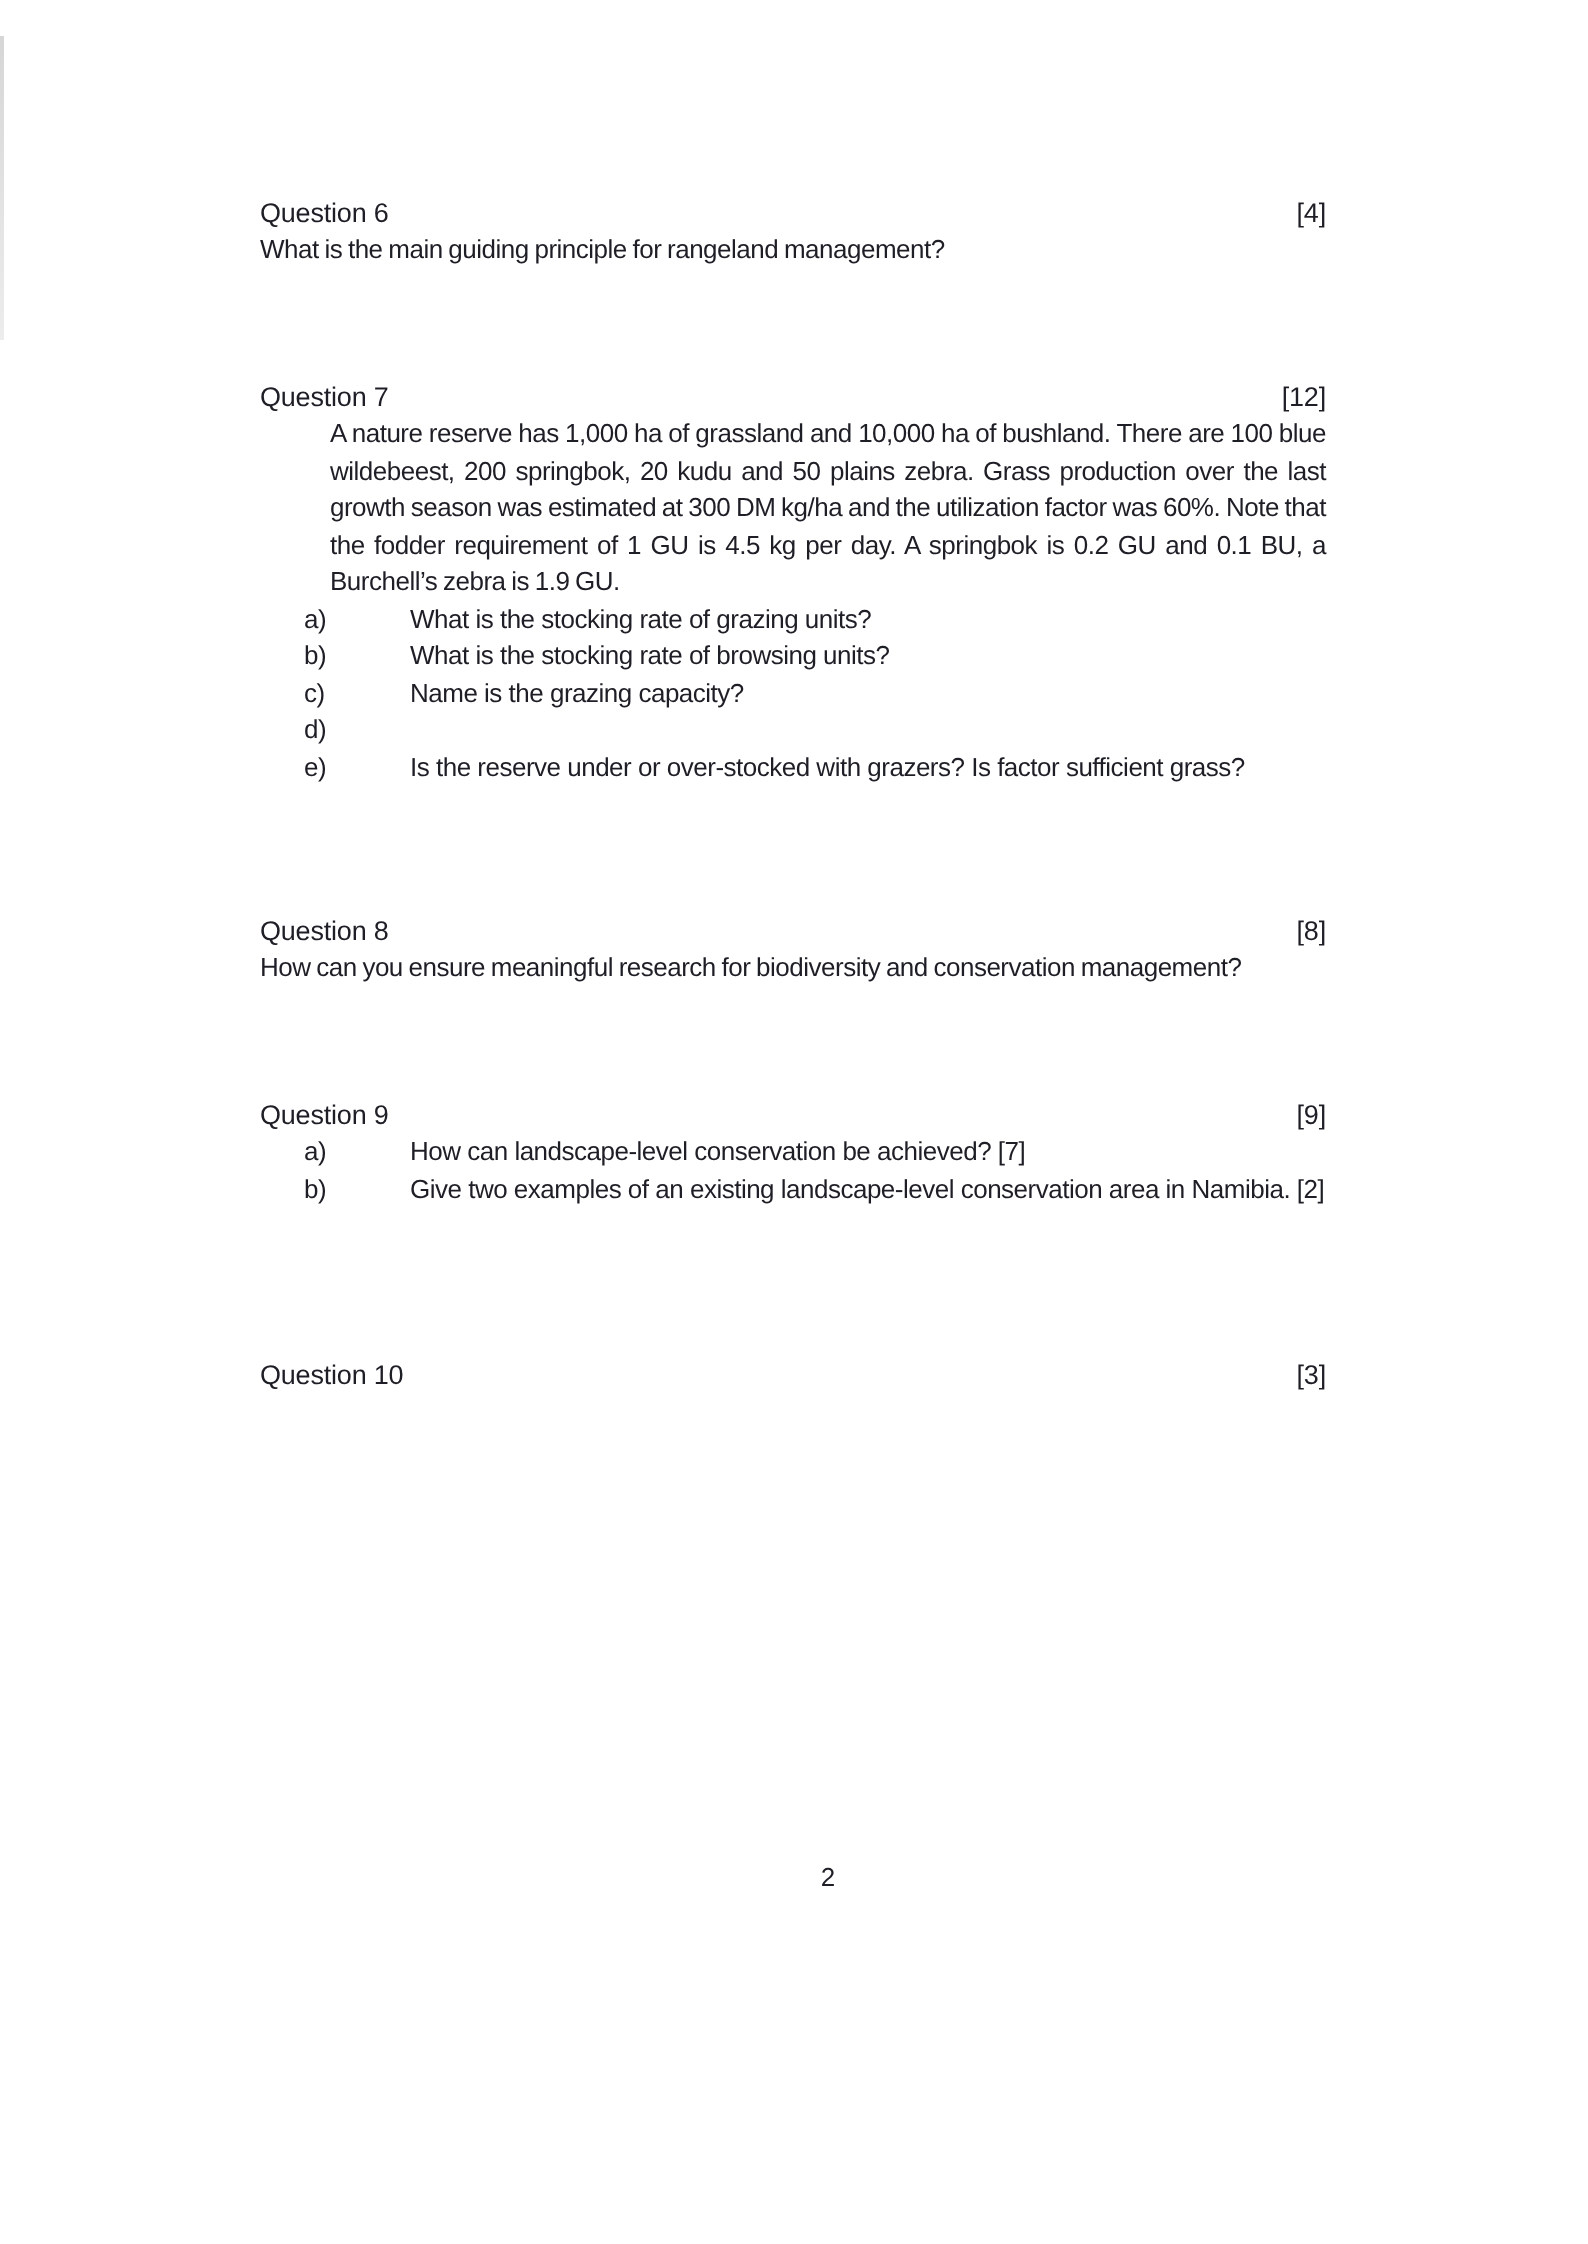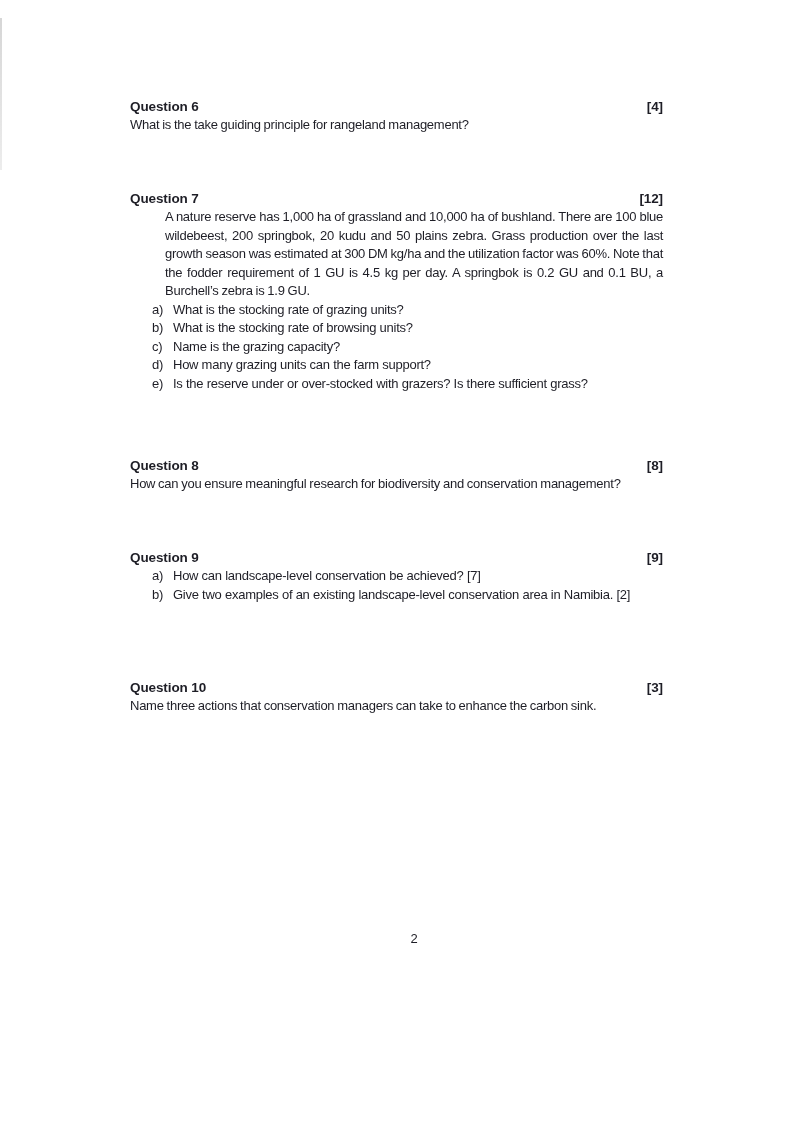--- a/index.html
+++ b/index.html
@@ -31,21 +31,21 @@
   }
   .q6  { top: 97px;  }
   .q7  { top: 189px; }
   .q8  { top: 456px; }
   .q9  { top: 548px; }
   .q10 { top: 678px; }
   .q-head {
     display: flex;
     justify-content: space-between;
     align-items: baseline;
-    font-weight: bold;
+    font-weight: normal;
     font-size: 13.5px;
     line-height: 19px;
     letter-spacing: -0.1px;
   }
   .q-title { white-space: nowrap; }
   .q-marks { white-space: nowrap; }
   .q-body {
     font-size: 13px;
     line-height: 18.5px;
     letter-spacing: -0.25px;
@@ -64,20 +64,21 @@
   .q-item {
     display: flex;
     padding-left: 22px;
   }
   .q-item .item-label {
     flex: none;
     width: 21px;
   }
   .q-item .item-text {
     white-space: nowrap;
+    margin-left: 32px;
   }
   .page-number {
     position: absolute;
     left: 0;
     right: 0;
     top: 931px;
     text-align: center;
     font-size: 13px;
     transform: translateX(17px);
   }
@@ -85,21 +86,21 @@
 </head>
 <body>
 
 <div class="scan-artifact"></div>
 
 <section class="question q6">
   <div class="q-head">
     <span class="q-title">Question 6</span>
     <span class="q-marks">[4]</span>
   </div>
-  <div class="q-body one-line">What is the take guiding principle for rangeland management?</div>
+  <div class="q-body one-line">What is the main guiding principle for rangeland management?</div>
 </section>
 
 <section class="question q7">
   <div class="q-head">
     <span class="q-title">Question 7</span>
     <span class="q-marks">[12]</span>
   </div>
   <div class="q-body justified">A nature reserve has 1,000 ha of grassland and 10,000 ha of bushland. There are 100 blue wildebeest, 200 springbok, 20 kudu and 50 plains zebra. Grass production over the last growth season was estimated at 300 DM kg/ha and the utilization factor was 60%. Note that the fodder requirement of 1 GU is 4.5 kg per day. A springbok is 0.2 GU and 0.1 BU, a Burchell’s zebra is 1.9 GU.</div>
   <ul class="q-list">
     <li class="q-item">
@@ -109,25 +110,24 @@
     <li class="q-item">
       <span class="item-label">b)</span>
       <span class="item-text">What is the stocking rate of browsing units?</span>
     </li>
     <li class="q-item">
       <span class="item-label">c)</span>
       <span class="item-text">Name is the grazing capacity?</span>
     </li>
     <li class="q-item">
       <span class="item-label">d)</span>
-      <span class="item-text">How many grazing units can the farm support?</span>
     </li>
     <li class="q-item">
       <span class="item-label">e)</span>
-      <span class="item-text">Is the reserve under or over-stocked with grazers? Is there sufficient grass?</span>
+      <span class="item-text">Is the reserve under or over-stocked with grazers? Is factor sufficient grass?</span>
     </li>
   </ul>
 </section>
 
 <section class="question q8">
   <div class="q-head">
     <span class="q-title">Question 8</span>
     <span class="q-marks">[8]</span>
   </div>
   <div class="q-body one-line">How can you ensure meaningful research for biodiversity and conservation management?</div>
@@ -148,16 +148,15 @@
       <span class="item-text">Give two examples of an existing landscape-level conservation area in Namibia. [2]</span>
     </li>
   </ul>
 </section>
 
 <section class="question q10">
   <div class="q-head">
     <span class="q-title">Question 10</span>
     <span class="q-marks">[3]</span>
   </div>
-  <div class="q-body one-line">Name three actions that conservation managers can take to enhance the carbon sink.</div>
 </section>
 
 <div class="page-number">2</div>
 
 </body></html>

